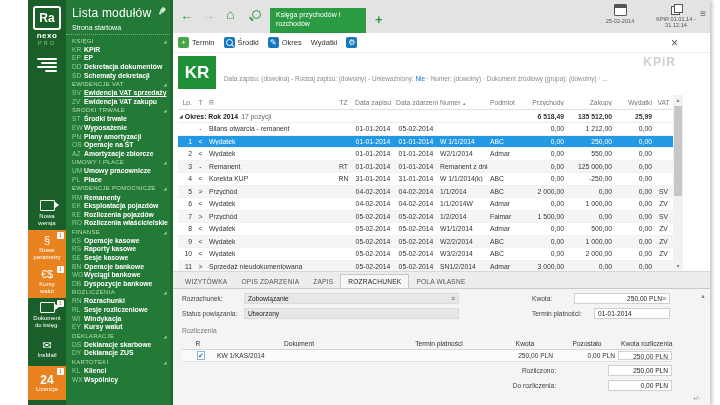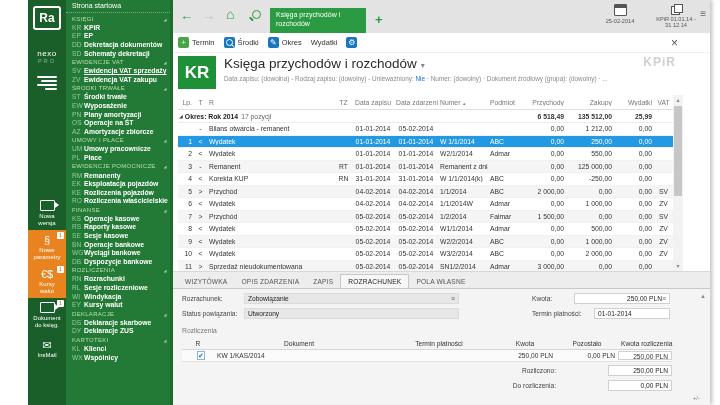--- a/index.html
+++ b/index.html
@@ -4,21 +4,21 @@
 <style>
   html,body{margin:0;padding:0;background:#ffffff;}
   #app{position:relative;width:720px;height:405px;overflow:hidden;
        font-family:"Liberation Sans","DejaVu Sans",sans-serif;
        -webkit-font-smoothing:antialiased;}
   
   .strip{position:absolute;left:28px;top:0;width:38px;height:405px;background:#1a5e2a;z-index:3;}
   .logo{padding-top:6px;text-align:center;cursor:pointer;}
   .logo-box{margin:0 auto;width:24px;height:20px;border:2px solid #fff;border-radius:3px;
             color:#fff;font-size:12px;font-weight:bold;line-height:20px;}
-  .logo-nexo{color:#fff;font-size:8px;font-weight:normal;letter-spacing:.5px;margin-top:19px;}
+  .logo-nexo{color:#fff;font-size:8px;font-weight:bold;letter-spacing:.5px;margin-top:1px;}
   .logo-pro{color:#7fbf8d;font-size:5.5px;letter-spacing:2px;}
   .hamburger{margin:12px auto 0;width:20px;display:flex;flex-direction:column;gap:2px;align-items:flex-end;cursor:pointer;}
   .hamburger span{height:2px;background:#fff;border-radius:1px;}
   .hamburger span:nth-child(1){width:20px}.hamburger span:nth-child(2){width:16px}
   .hamburger span:nth-child(3){width:20px}.hamburger span:nth-child(4){width:12px}
   #strip-shortcuts{position:absolute;left:0;top:196px;width:38px;}
   .shortcut{position:relative;width:38px;height:34px;display:flex;flex-direction:column;
             align-items:center;justify-content:center;color:#fff;cursor:pointer;background:#1a5e2a;}
   .shortcut.orange{background:#e8831f;}
   .shortcut .sc-label{font-size:6px;line-height:7px;text-align:center;}
@@ -179,24 +179,33 @@
         <div class="shortcut ">
     <span class="badge">1</span>
     <span class="sc-box"></span>
           <span class="sc-label">Dokument<br>do księg.</span>
         </div>
         <div class="shortcut ">
 
     <span class="sc-icon">✉</span>
           <span class="sc-label">InsMail</span>
         </div>
+        <div class="shortcut orange">
+    <span class="badge">1</span>
+    <span class="sc-big">24</span>
+          <span class="sc-label">Licencje</span>
+        </div>
       </div>
   </div>
 
   <div class="modules">
+    <div class="modules-title-row">
+      <span class="modules-title">Lista modułów</span>
+      <span class="pin-icon"></span>
+    </div>
     <div class="home-item">Strona startowa</div>
     <div id="module-list">
         <div class="sec-header">
      <span>KSIĘGI</span>
           <span class="corner">◢</span>
         </div>
         <div class="mod-item">
        <span class="mod-code">KR</span>
        <span class="mod-label ">KPiR</span>
         </div>
@@ -397,21 +406,20 @@
           <span class="tb-btn">
             <span class="tb-ico blue">⚙</span>
             <span></span>
           </span>
         </span>
       <span class="tb-close">×</span>
     </div>
 
     <div class="vheader">
       <div class="kr-badge">KR</div>
-      <div class="v-title"><span>Księga przychodów i rozchodów</span> <span class="chev">▾</span></div>
       <div class="v-sub" id="v-sub"><span class="">Data zapisu: (dowolna) - Rodzaj zapisu: (dowolny) - Unieważniony: </span><span class="accent">Nie</span><span class=""> · Numer: (dowolny) · Dokument źródłowy (grupa): (dowolny) · ...</span></div>
       <div class="watermark">KPiR</div>
     </div>
 
     <div class="grid" id="grid">
         <div class="g-row g-head">
           <span class="g-cell al-r" style="width:16px">Lp.</span>
           <span class="g-cell al-c" style="width:13px">T</span>
           <span class="g-cell al-l" style="width:128px">R</span>
           <span class="g-cell al-c" style="width:17px">TZ</span>

